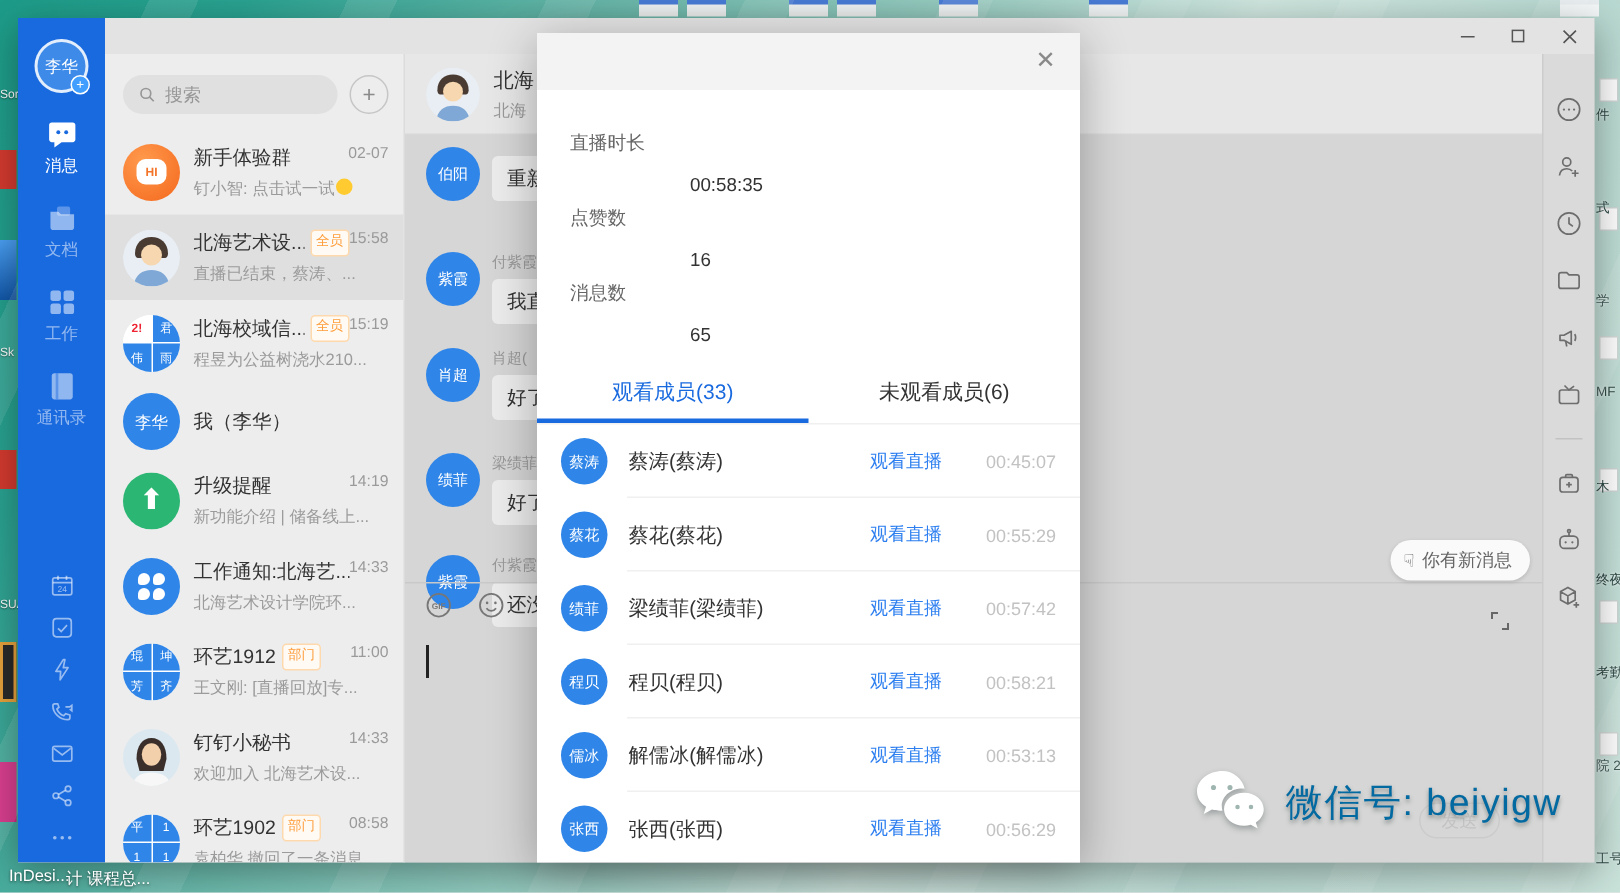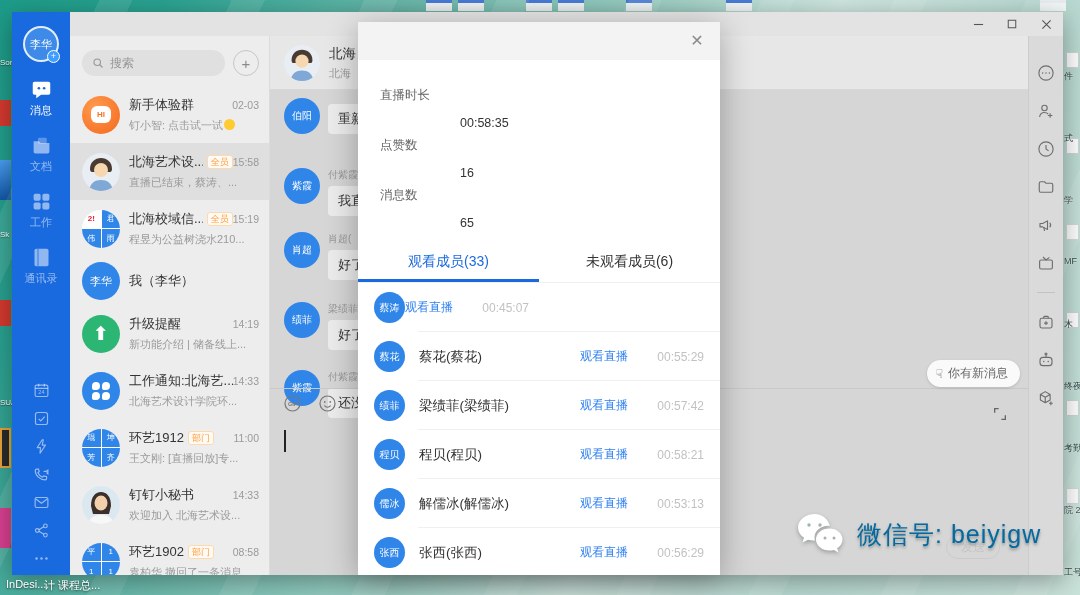--- a/index.html
+++ b/index.html
@@ -43,21 +43,21 @@
   .chatpanel{ position:absolute; left:58px; top:24px; bottom:0; width:200px; background:#ededed; border-right:1px solid #dcdcdc; overflow:hidden; }
   .searchrow{ display:flex; align-items:center; gap:8px; padding:14px 10px 10px 12px; }
   .searchbox{ flex:1; height:26px; background:#e0e0e0; border-radius:13px; display:flex; align-items:center; gap:6px; padding:0 10px; color:#979797; font-size:12px; }
   .searchbox svg{ width:12px; height:12px; }
   .addbtn{ width:26px; height:26px; border-radius:50%; border:1px solid #c6c6c6; color:#8a8a8a; font-size:15px; display:flex; align-items:center; justify-content:center; background:transparent; }
   .chatitem{ display:flex; align-items:center; gap:9px; padding:0 10px 0 12px; height:57px; }
   .chatitem.selected{ background:#dfdfdf; }
   .chatitem.short{ height:48px; }
   .ci-av{ width:38px; height:38px; border-radius:50%; flex:none; overflow:hidden; position:relative; }
   .ci-body{ flex:1; min-width:0; }
-  .ci-top{ display:flex; align-items:center; }
+  .ci-top{ display:flex; }
   .ci-name{ font-size:13px; color:#333; white-space:nowrap; overflow:hidden; max-width:104px; }
   .ci-badge{ margin-left:4px; font-size:9px; color:#ff9d3b; border:1px solid #ffd9ae; border-radius:3px; padding:0 3px; line-height:12px; background:#fffaf4; flex:none; }
   .ci-time{ margin-left:auto; font-size:10.5px; color:#9a9a9a; flex:none; }
   .ci-sub{ margin-top:4px; font-size:11px; color:#9b9b9b; white-space:nowrap; overflow:hidden; }
   .emoji-dot{ display:inline-block; width:11px; height:11px; border-radius:50%; background:#ffcb30; vertical-align:-1px; margin-left:1px; }
   .av-text{ width:100%; height:100%; background:#2f85e8; color:#fff; display:flex; align-items:center; justify-content:center; font-size:11px; }
   .av-hi{ width:100%; height:100%; background:radial-gradient(circle at 35% 30%,#ff9a4d,#f4681d); display:flex; align-items:center; justify-content:center; }
   .av-hi .bub{ width:20px; height:17px; background:#fff; border-radius:6px; color:#f4752a; font-size:8px; font-weight:bold; text-align:center; line-height:17px; }
   .av-grid{ width:100%; height:100%; display:grid; grid-template-columns:1fr 1fr; grid-template-rows:1fr 1fr; gap:1px; background:#fff; }
   .av-grid span{ background:#2f85e8; color:#fff; font-size:8px; display:flex; align-items:center; justify-content:center; }
@@ -293,21 +293,21 @@
     <div id="chat-items">
         <div class="chatitem">
           <span class="ci-av">
             <span class="av-hi">
               <span class="bub">HI</span>
             </span>
           </span>
           <div class="ci-body">
             <div class="ci-top">
               <span class="ci-name">新手体验群</span>
-              <span class="ci-time">02-03</span>
+              <span class="ci-time">02-07</span>
             </div>
             <div class="ci-sub">钉小智: 点击试一试<span class="emoji-dot"></span></div>
           </div>
         </div>
         <div class="chatitem selected">
           <span class="ci-av av-svg">
             <svg viewBox="0 0 38 38">
               <circle cx="19" cy="19" r="19" fill="#e8eef4"></circle>
               <path d="M8 16c0-7 5-11 11-11s11 4 11 11c0 2-1 3-2 3H10c-1 0-2-1-2-3z" fill="#4a3b32"></path>
               <circle cx="19" cy="17" r="7" fill="#f6d7b0"></circle>
@@ -597,20 +597,21 @@
         <span class="sv">65</span>
       </div>
     </div>
   <div class="m-tabs" id="m-tabs">
       <div class="m-tab active">观看成员(33)</div>
       <div class="m-tab">未观看成员(6)</div>
     </div>
   <div class="m-list" id="m-list">
       <div class="member">
         <span class="mb-av">蔡涛</span>
+        <span class="mb-name">蔡涛(蔡涛)</span>
         <span class="mb-link">观看直播</span>
         <span class="mb-dur">00:45:07</span>
       </div>
       <div class="member">
         <span class="mb-av">蔡花</span>
         <span class="mb-name">蔡花(蔡花)</span>
         <span class="mb-link">观看直播</span>
         <span class="mb-dur">00:55:29</span>
       </div>
       <div class="member">

